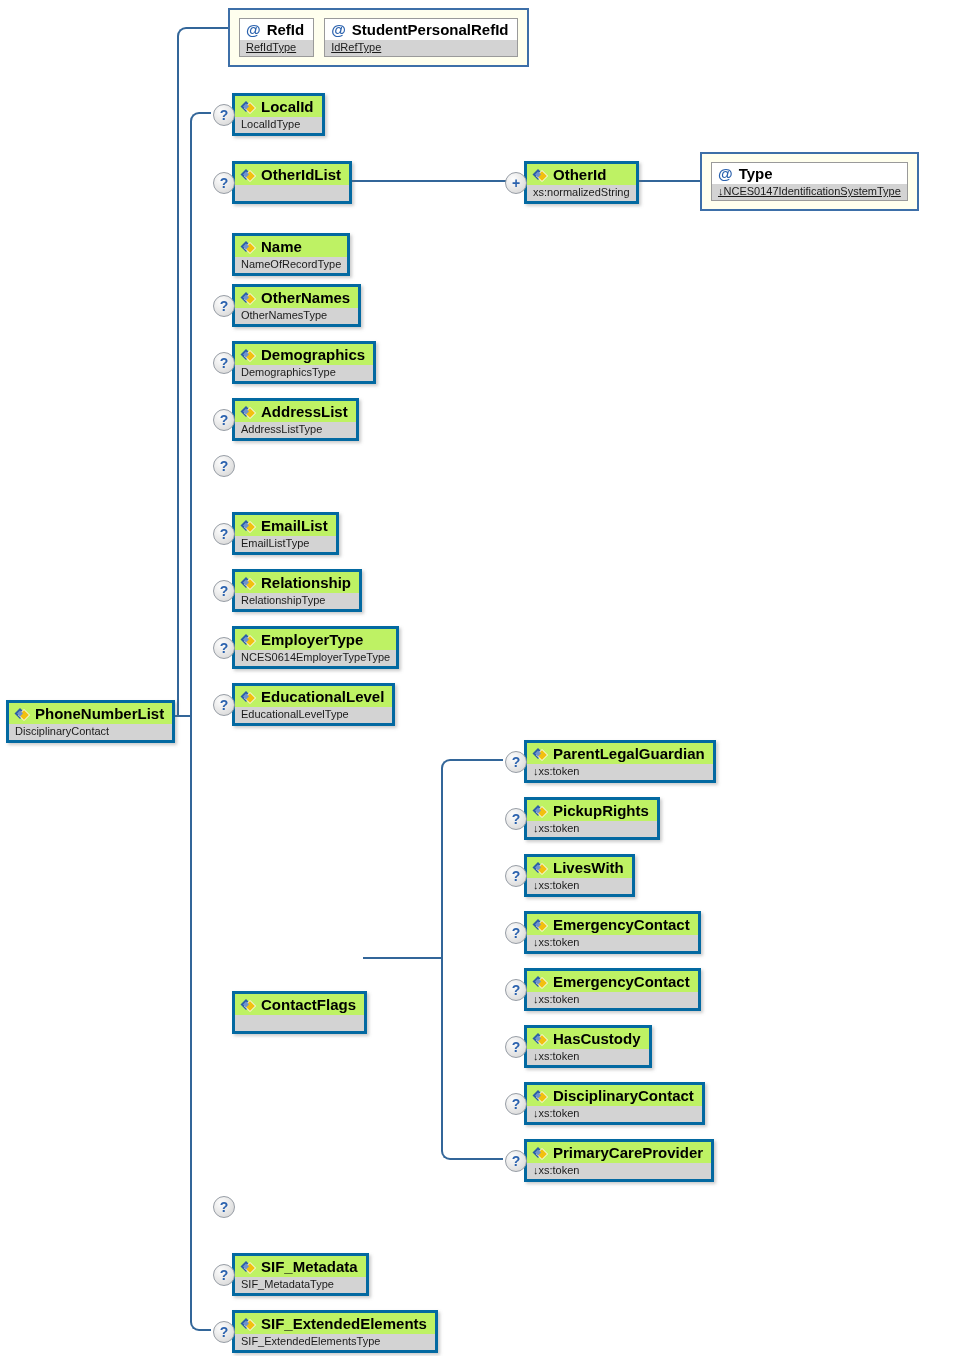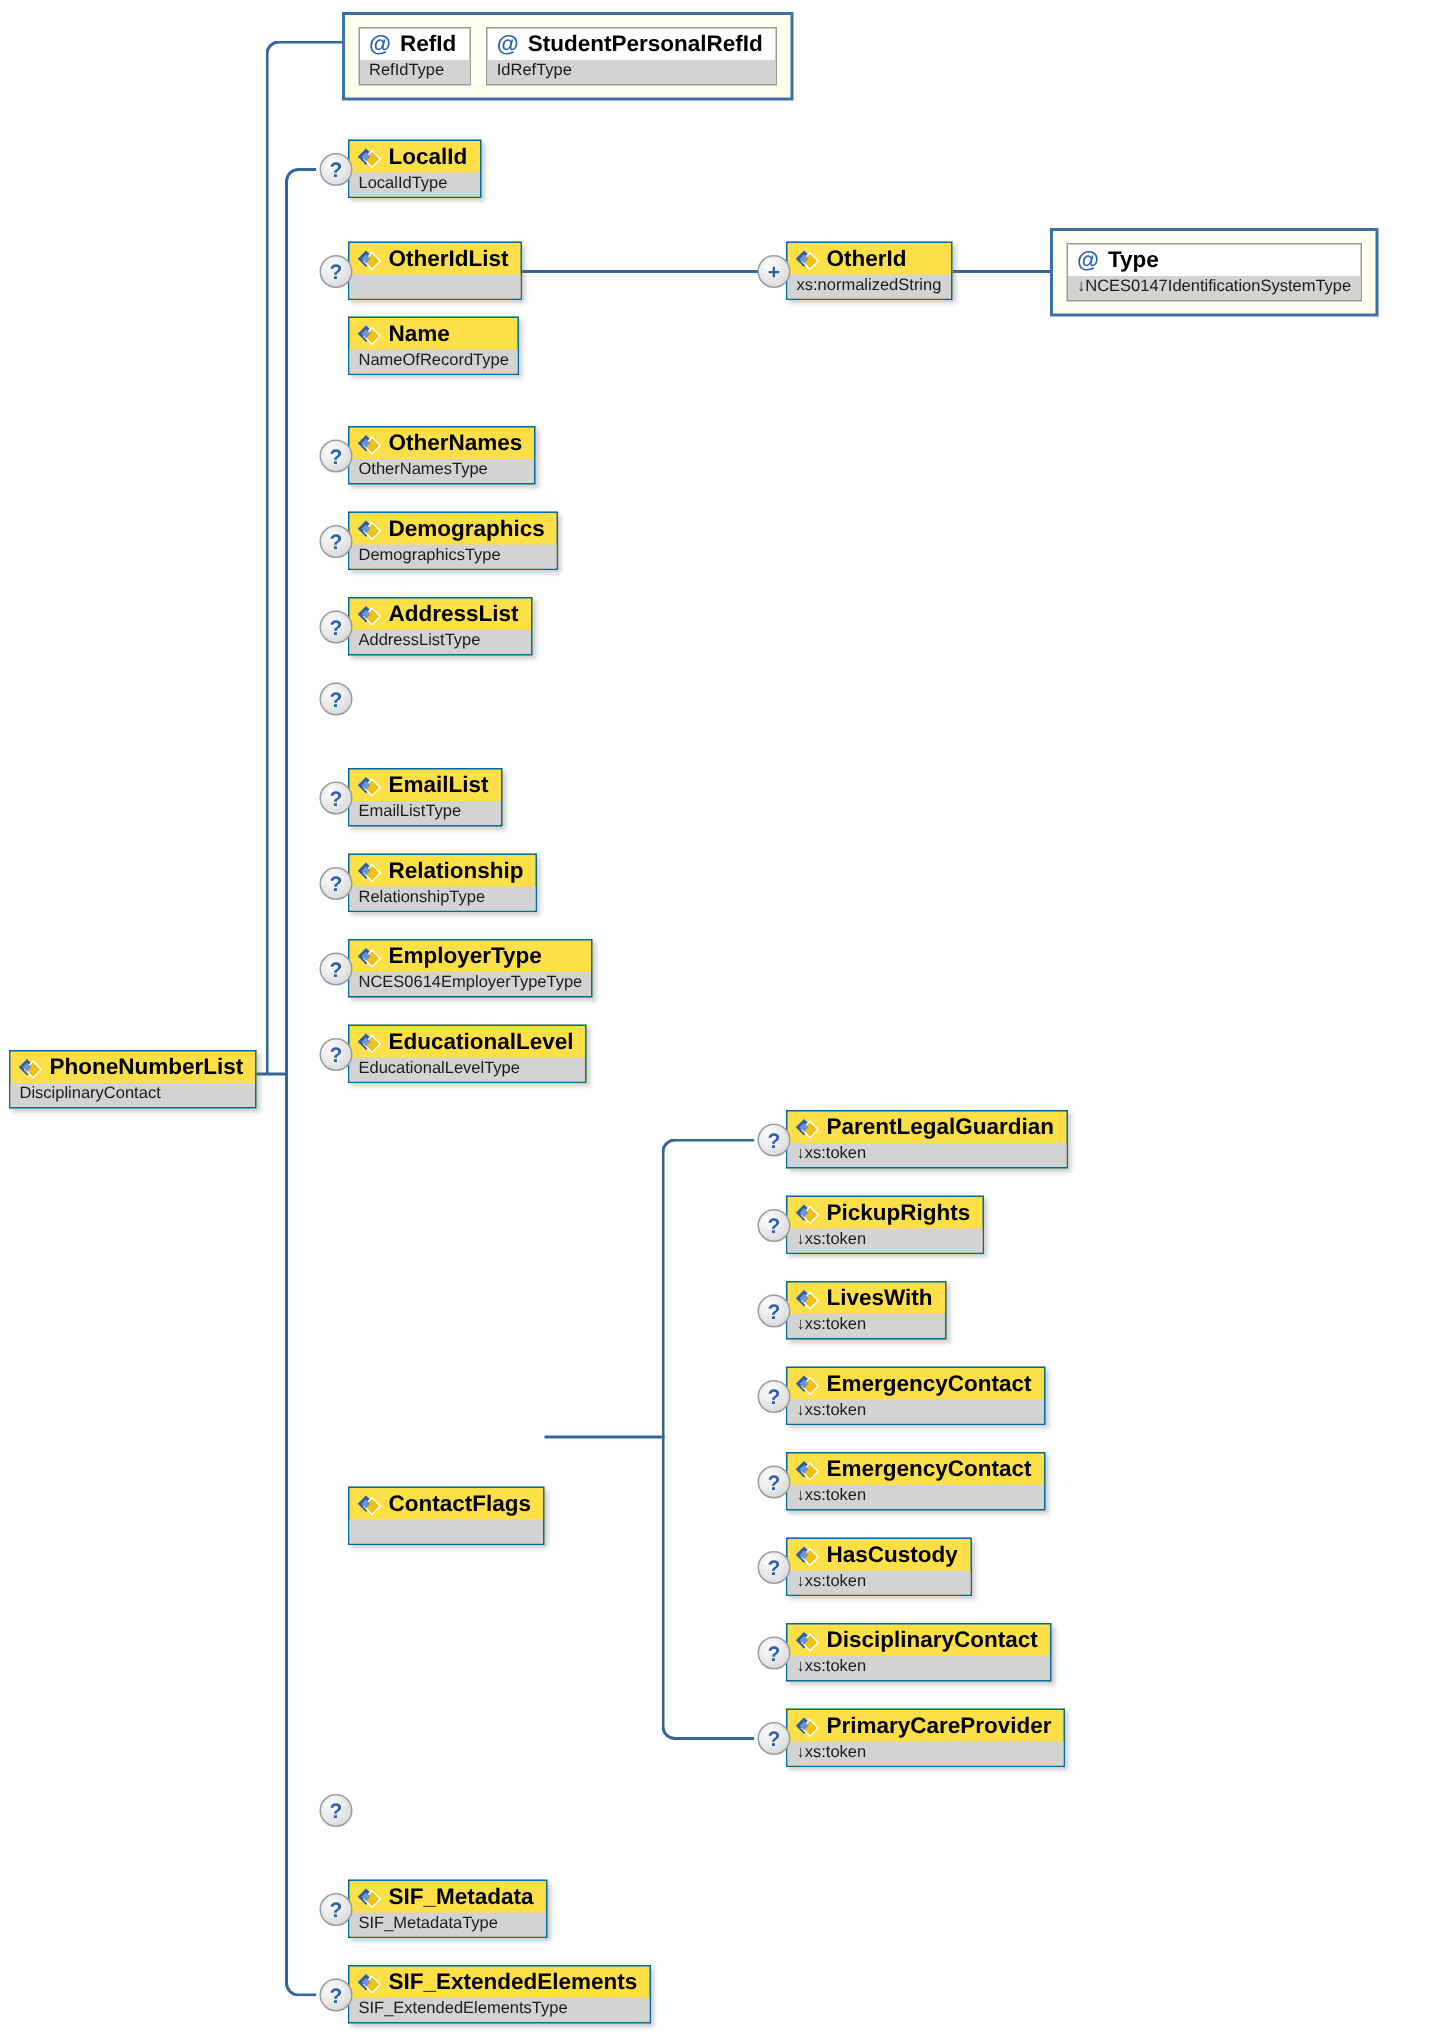--- a/index.html
+++ b/index.html
@@ -18,21 +18,21 @@
   
   .node { position:absolute; display:flex; align-items:center; z-index:2; }
   .marker {
     flex:none; width:22px; height:22px; border-radius:50%;
     background:radial-gradient(circle at 35% 30%, #fdfdfd 0%, #e6e6e6 55%, #d2d2d2 100%);
     border:1px solid #979da5; color:#2b62ae;
     font-weight:bold; font-size:14px; line-height:20px; text-align:center;
     margin-right:-3px; z-index:3; box-sizing:border-box;
   }
   .ebox {
-    display:inline-block; border:1px solid #0369a1; background:#fde047;
+    display:inline-block; border:3px solid #0369a1; background:#bef264;
     box-shadow:2px 2px 3px rgba(110,110,110,0.35);
   }
   .ename {
     display:flex; align-items:center; gap:5px; white-space:nowrap;
     font-weight:bold; font-size:15px; color:#000; padding:2px 8px 2px 5px;
   }
   .eicon { flex:none; display:inline-block; width:16px; height:14px; }
   .eicon svg { display:block; }
   .etype {
     background:#d3d3d3; font-size:11px; color:#1b1b1b;
@@ -45,21 +45,21 @@
     padding:8px 9px; display:flex; gap:10px; z-index:2; box-sizing:border-box;
   }
   .abox { display:inline-block; border:1px solid #9a9a9a; background:#ffffff; }
   .aname {
     display:flex; align-items:center; gap:6px; white-space:nowrap;
     font-weight:bold; font-size:15px; color:#000; padding:2px 9px 2px 6px;
   }
   .at { color:#2b62ae; font-weight:bold; font-size:15px; }
   .atype {
     background:#d3d3d3; font-size:11px; color:#1b1b1b;
-    padding:1px 6px 2px 6px; min-height:13px; white-space:nowrap;
+    padding:1px 6px 2px 6px; min-height:13px; white-space:nowrap;text-decoration:underline;
   }
 </style>
 </head>
 <body>
 
 <div id="stage">
 
   <div class="node" style="left:6px; top:700px;">
     <div class="ebox">
       <div class="ename">
@@ -144,21 +144,21 @@
             <polygon points="6,1 11.5,6.5 6,12 0.5,6.5" fill="#2a5da8"></polygon>
             <polygon points="10,2.5 15.5,8 10,13.5 4.5,8" fill="#f2c010" stroke="#ffffff" stroke-width="1"></polygon>
             <polygon points="6,3.5 9,6.5 6,9.5 3,6.5" fill="#6f93cc"></polygon>
           </svg>
         </span>
         <span class="elabel">OtherId</span>
       </div>
       <div class="etype">xs:normalizedString</div>
     </div>
   </div>
-    <div class="node" style="left: 213px; top: 211px;">
+    <div class="node" style="left: 213px; top: 233px;">
     <span class="marker" style="visibility: hidden;"></span>
     <div class="ebox">
       <div class="ename">
         <span class="eicon">
           <svg width="16" height="14" viewBox="0 0 16 14">
             <polygon points="6,1 11.5,6.5 6,12 0.5,6.5" fill="#2a5da8"></polygon>
             <polygon points="10,2.5 15.5,8 10,13.5 4.5,8" fill="#f2c010" stroke="#ffffff" stroke-width="1"></polygon>
             <polygon points="6,3.5 9,6.5 6,9.5 3,6.5" fill="#6f93cc"></polygon>
           </svg>
         </span>

